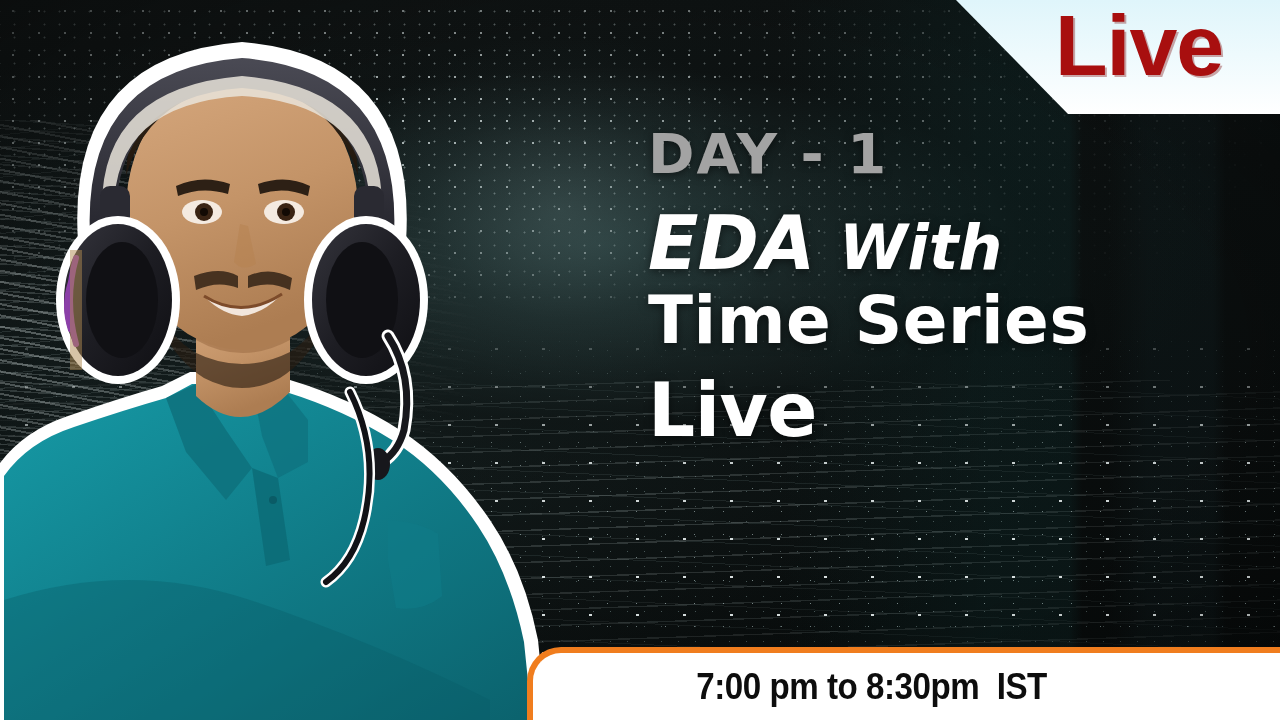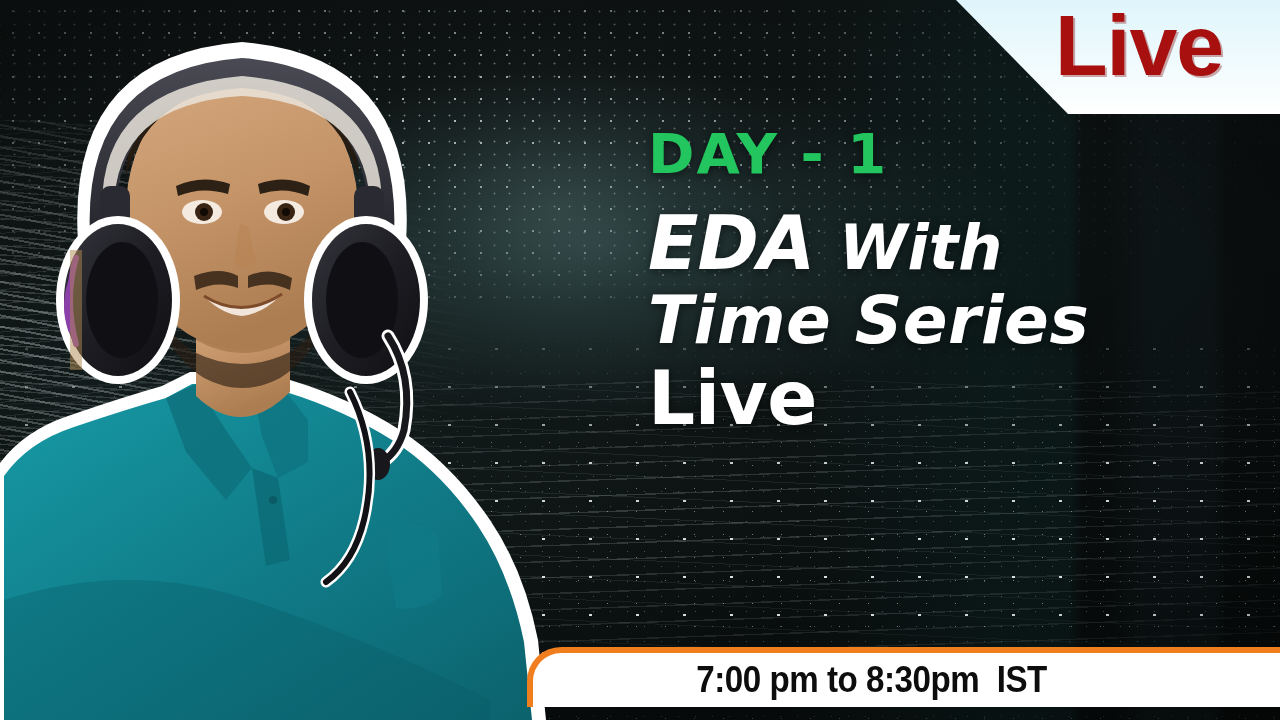--- a/index.html
+++ b/index.html
@@ -132,53 +132,53 @@
   .title-block {
     position: absolute;
     left: 648px; top: 126px;
     width: 620px;
   }
   .day-label {
     font-family: "DejaVu Sans", sans-serif;
     font-weight: bold;
     font-size: 56px;
     letter-spacing: 2px;
-    color: #22c55e;
+    color: #a3a3a3;
     line-height: 1.0;
     margin: 0 0 24px 0;
     text-shadow: 0 2px 8px rgba(0,0,0,0.5);
   }
   .title-line {
     font-family: "DejaVu Sans", sans-serif;
     font-weight: bold;
     color: #ffffff;
     line-height: 1.02;
     margin: 0;
     text-shadow: 0 2px 10px rgba(0,0,0,0.55);
     white-space: nowrap;
   }
   .t1 { font-size: 74px; letter-spacing: -1px; margin-bottom: 6px; font-style: italic; }
   .t1 .small { font-size: 62px; letter-spacing: 0px; }
-  .t2 { font-size: 66px; letter-spacing: 0.5px; margin-bottom: 6px; font-style: italic; }
+  .t2 { font-size: 66px; letter-spacing: 0.5px; margin-bottom: 18px; }
   .t3 { font-size: 74px; letter-spacing: -0.5px; }
 
   
   .presenter {
     position: absolute;
     left: -10px; bottom: 0;
     width: 600px; height: 720px;
     pointer-events: none;
   }
   .presenter svg { display:block; width:100%; height:100%; }
 
   
   .time-banner {
     position: absolute;
     left: 527px; top: 647px;
-    width: 753px; height: 60px;
+    width: 753px; height: 73px;
     background: #ffffff;
     border-top: 6px solid #f07d1e;
     border-left: 6px solid #f07d1e;
     border-top-left-radius: 34px;
     box-sizing: border-box;
     display: flex;
     align-items: center;
     justify-content: center;
   }
   .time-text {

